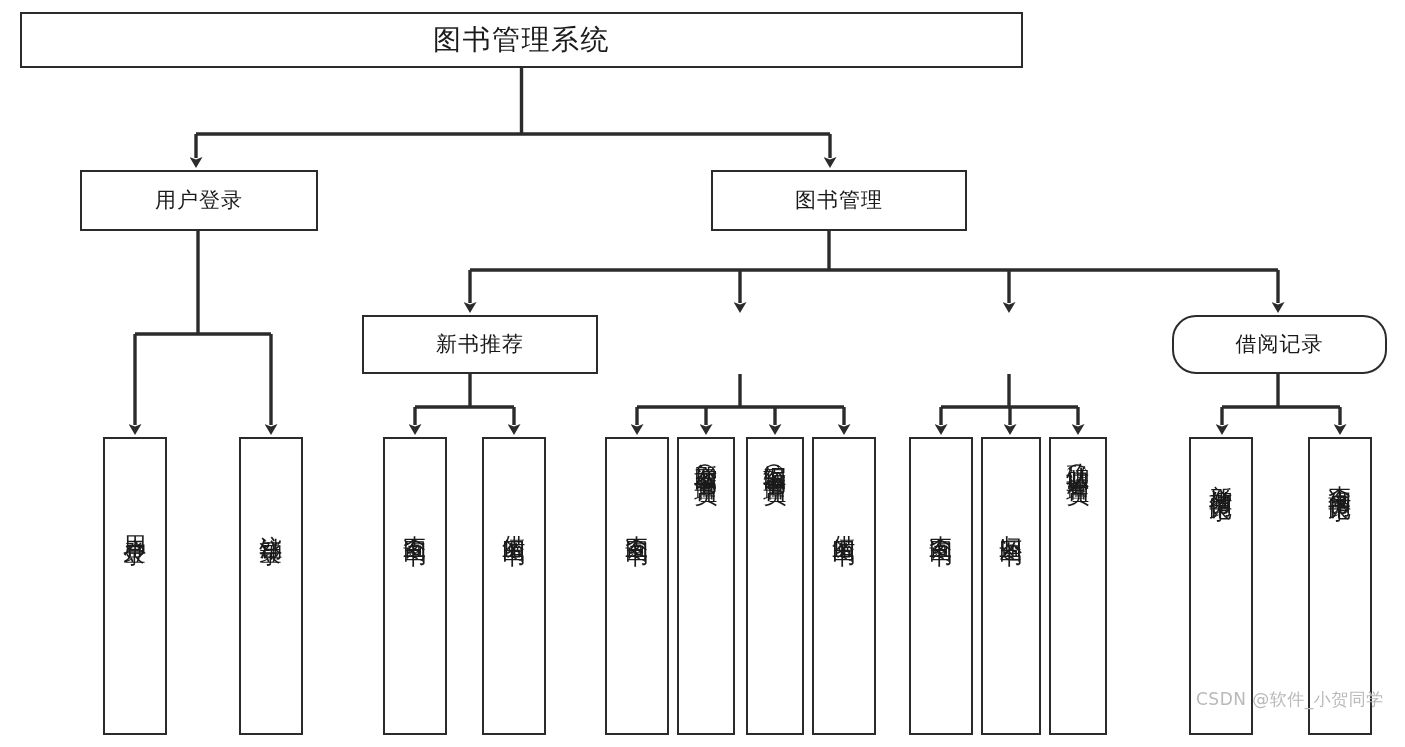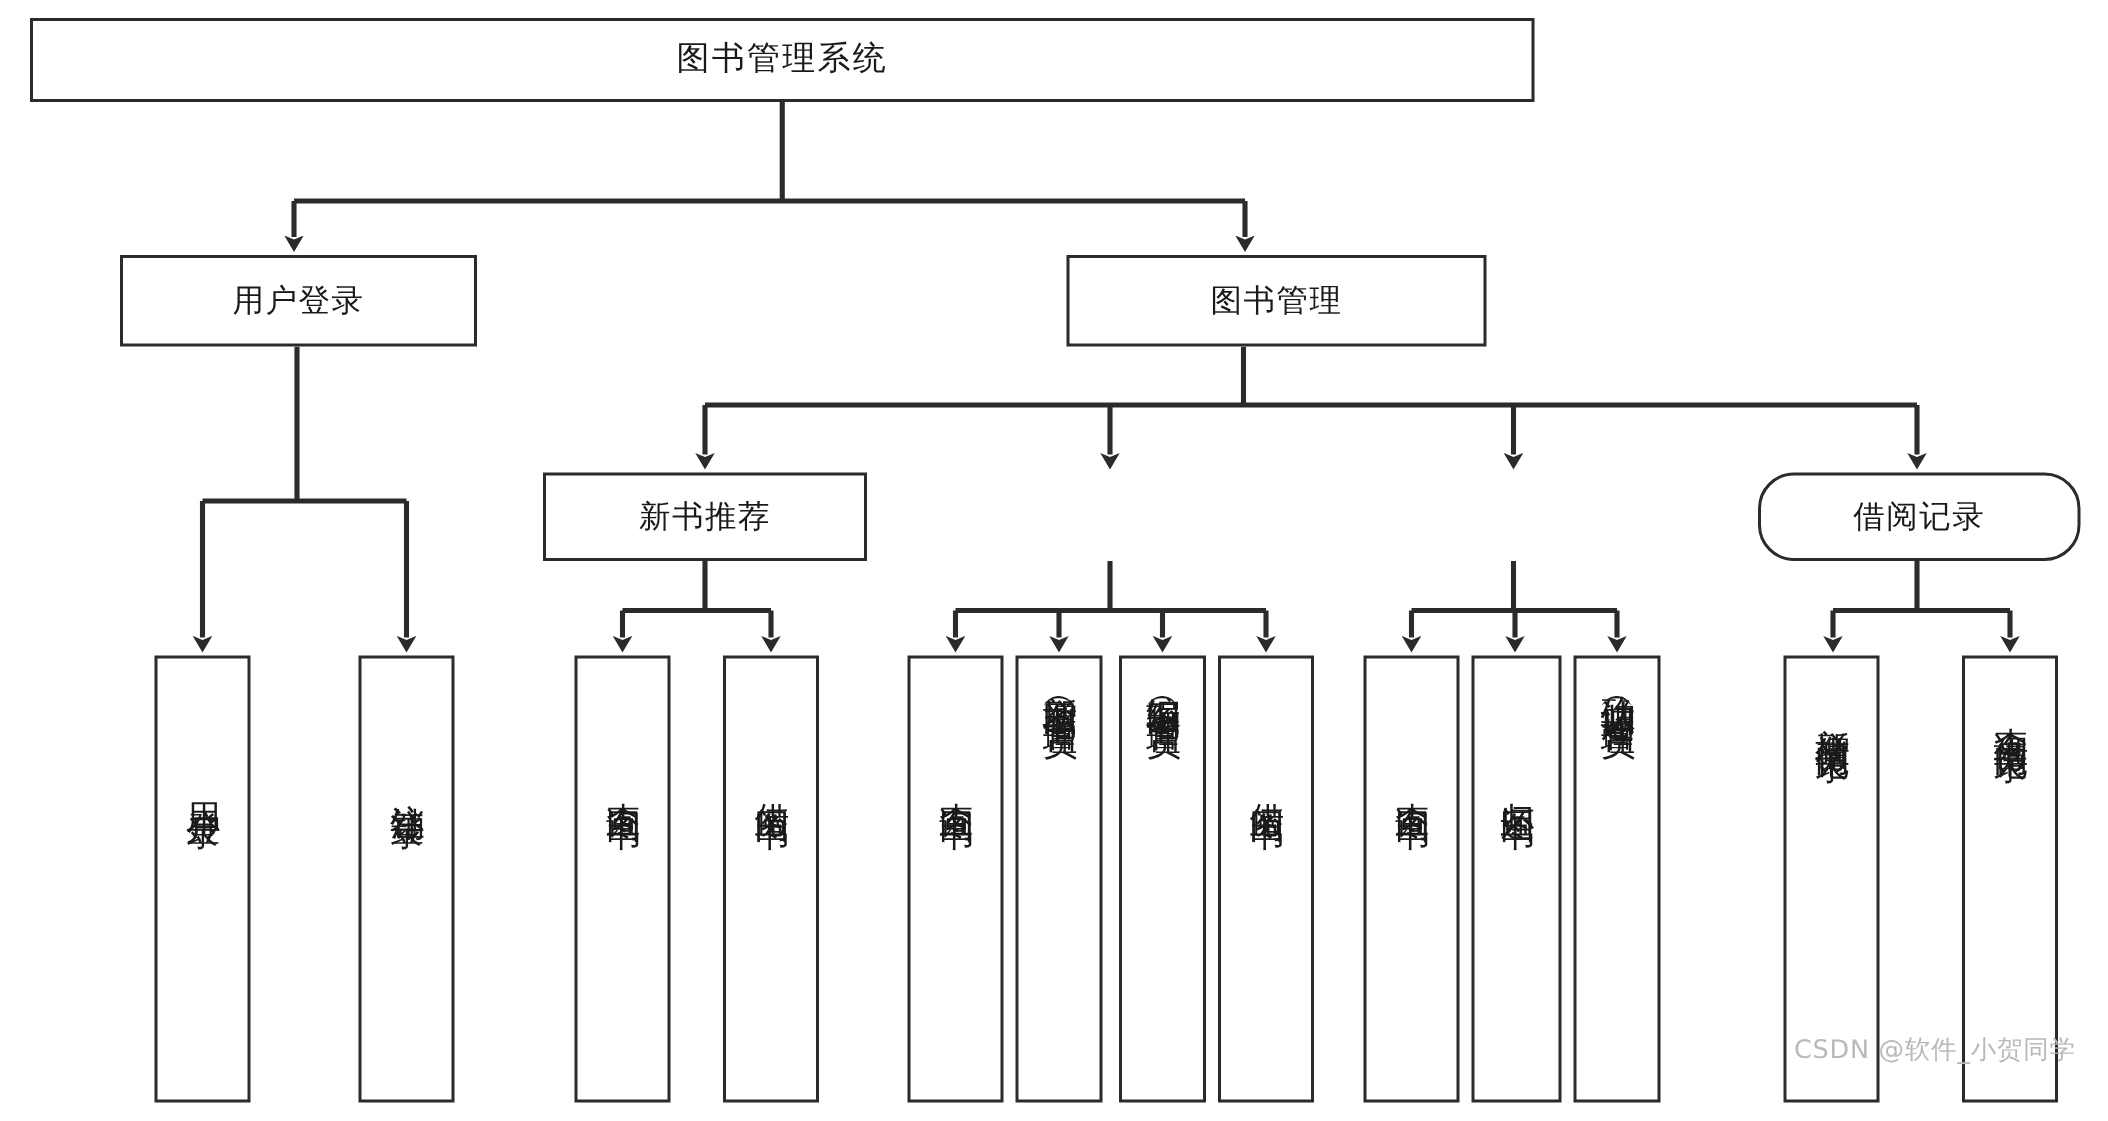--- a/index.html
+++ b/index.html
@@ -33,21 +33,21 @@
     display:block;
     text-align:center;
     line-height:1.12;
     white-space:pre;
   }
   
   .node.horiz .label{
     font-size:21px;
     letter-spacing:1px;
   }
-  .node.root .label{font-size:22px;letter-spacing:1.5px;}
+  .node.root .label{font-size:28px;letter-spacing:1.5px;}
   
   .node.vert{
     align-items:flex-start;
     padding-top:14px;
   }
   .node.vert .label{
     writing-mode:vertical-rl;
     text-orientation:upright;
     font-size:23px;
     line-height:1.06;
@@ -121,25 +121,25 @@
   </svg>
 
   <div class="node horiz root" style="left:20px;top:12px;width:1003px;height:56px;">
     <span class="label">图书管理系统</span>
   </div>
 
   <div class="node horiz" style="left:80px;top:170px;width:238px;height:61px;">
     <span class="label">用户登录</span>
   </div>
 
-  <div class="node horiz" style="left:711px;top:170px;width:280px;height:61px;">
+  <div class="node horiz" style="left:711px;top:170px;width:256px;height:61px;">
     <span class="label">图书管理</span>
   </div>
 
-  <div class="node horiz" style="left:362px;top:315px;width:216px;height:59px;">
+  <div class="node horiz" style="left:362px;top:315px;width:236px;height:59px;">
     <span class="label">新书推荐</span>
   </div>
 
 
 
   <div class="node horiz" style="left:1172px;top:315px;width:215px;height:59px;border-radius:24px;">
     <span class="label">借阅记录</span>
   </div>
 
   <div class="node vert" style="left:103px;top:437px;width:64px;height:298px;padding-top:78px;">

